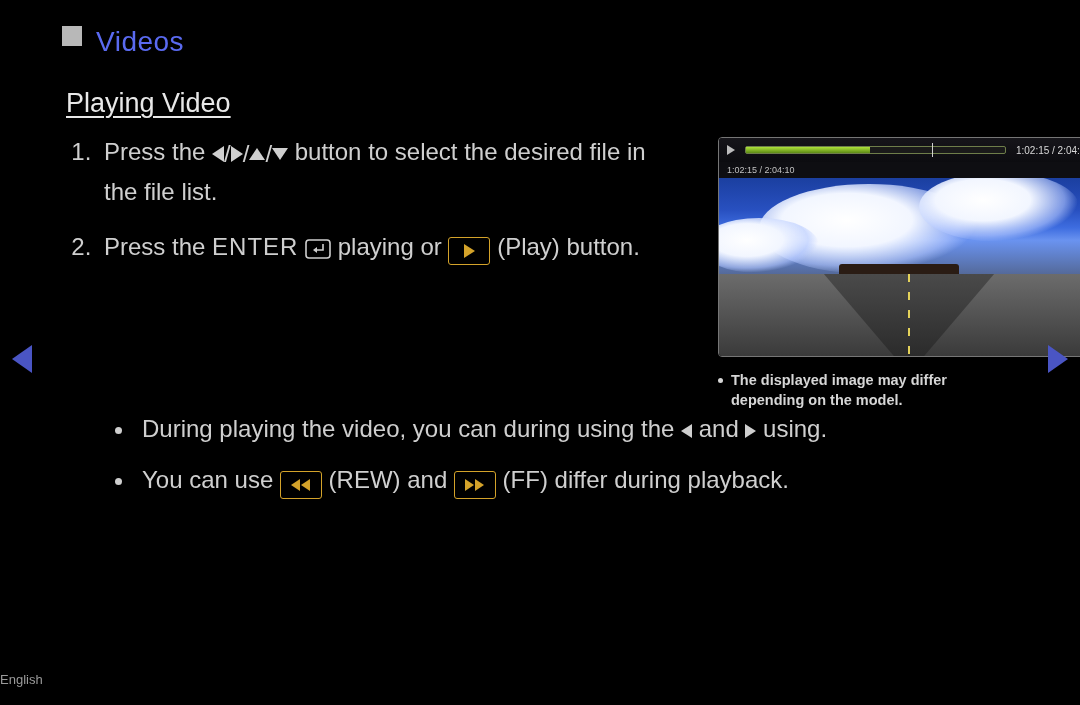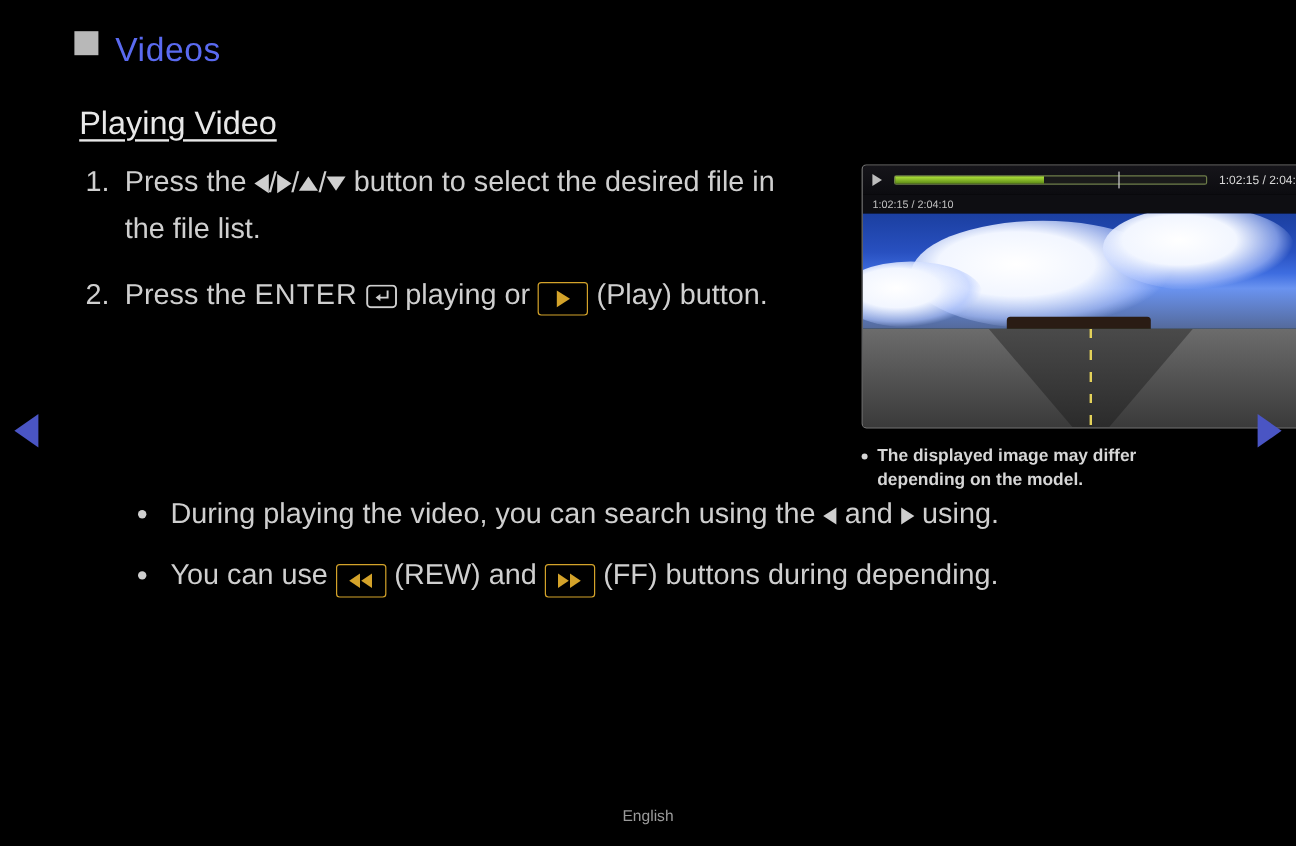--- a/index.html
+++ b/index.html
@@ -56,21 +56,21 @@
   .cloud.c{width:120px;height:55px;left:-20px;top:40px}
   .horizon{position:absolute;left:0;right:0;top:96px;height:20px;background:linear-gradient(180deg,#0d2a10,transparent)}
   .mesa{position:absolute;left:120px;top:86px;width:120px;height:22px;background:#2a1c14;border-radius:3px 3px 0 0}
   .road{position:absolute;left:0;right:0;bottom:0;height:82px;background:linear-gradient(180deg,#4a4a4a,#2b2b2b)}
   .road:before,.road:after{content:"";position:absolute;top:0;bottom:0;width:46%;background:linear-gradient(180deg,#6c6c6c 0%,#3a3a3a 100%)}
   .road:before{left:0;clip-path:polygon(0 100%,100% 100%,60% 0,0 0)}
   .road:after{right:0;clip-path:polygon(0 100%,100% 100%,100% 0,40% 0)}
   .lane{position:absolute;left:50%;top:0;bottom:0;width:2px;background:repeating-linear-gradient(180deg,#e4d25a 0 8px,transparent 8px 18px);transform:translateX(-50%)}
   .caption{font-size:14.5px;color:#d6d6d6;margin-top:14px;line-height:1.35;display:flex;gap:8px;font-weight:700}
   .caption .dot{flex:none;width:5px;height:5px;background:#d6d6d6;border-radius:50%;margin-top:7px}
-  .footer{position:absolute;bottom:18px;left:0;right:0;text-align:center;color:#9a9a9a;font-size:13px;font-weight:300}
+  .footer{position:absolute;bottom:18px;left:0;right:0;color:#9a9a9a;font-size:13px;font-weight:300}
 </style>
 </head>
 <body>
 
 <div class="page">
 
   <div class="section-head">
     <span class="sq-marker"></span>
     <span class="section-title">Videos</span>
   </div>
@@ -135,42 +135,42 @@
       <div class="caption">
         <span class="dot"></span>
         <span>The displayed image may differ depending on the model.</span>
       </div>
     </div>
 
   </div>
 
   <ul class="full-bullets">
     <li>
-      <span>During playing the video, you can search using the </span>
+      <span>During playing the video, you can during using the </span>
       <span class="tri tri-l-sm"></span>
       <span> and </span>
       <span class="tri tri-r-sm"></span>
       <span> using.</span>
     </li>
     <li>
       <span>You can use </span>
       <span class="btn-frame">
           <span class="dtri rew">
             <span></span>
             <span></span>
           </span>
         </span>
       <span> (REW) and </span>
       <span class="btn-frame">
           <span class="dtri ff">
             <span></span>
             <span></span>
           </span>
         </span>
-      <span> (FF) buttons during depending.</span>
+      <span> (FF) differ during playback.</span>
     </li>
   </ul>
 
   <div class="side-arrow left">
     <span class="big-tri left"></span>
   </div>
   <div class="side-arrow right">
     <span class="big-tri right"></span>
   </div>
 

